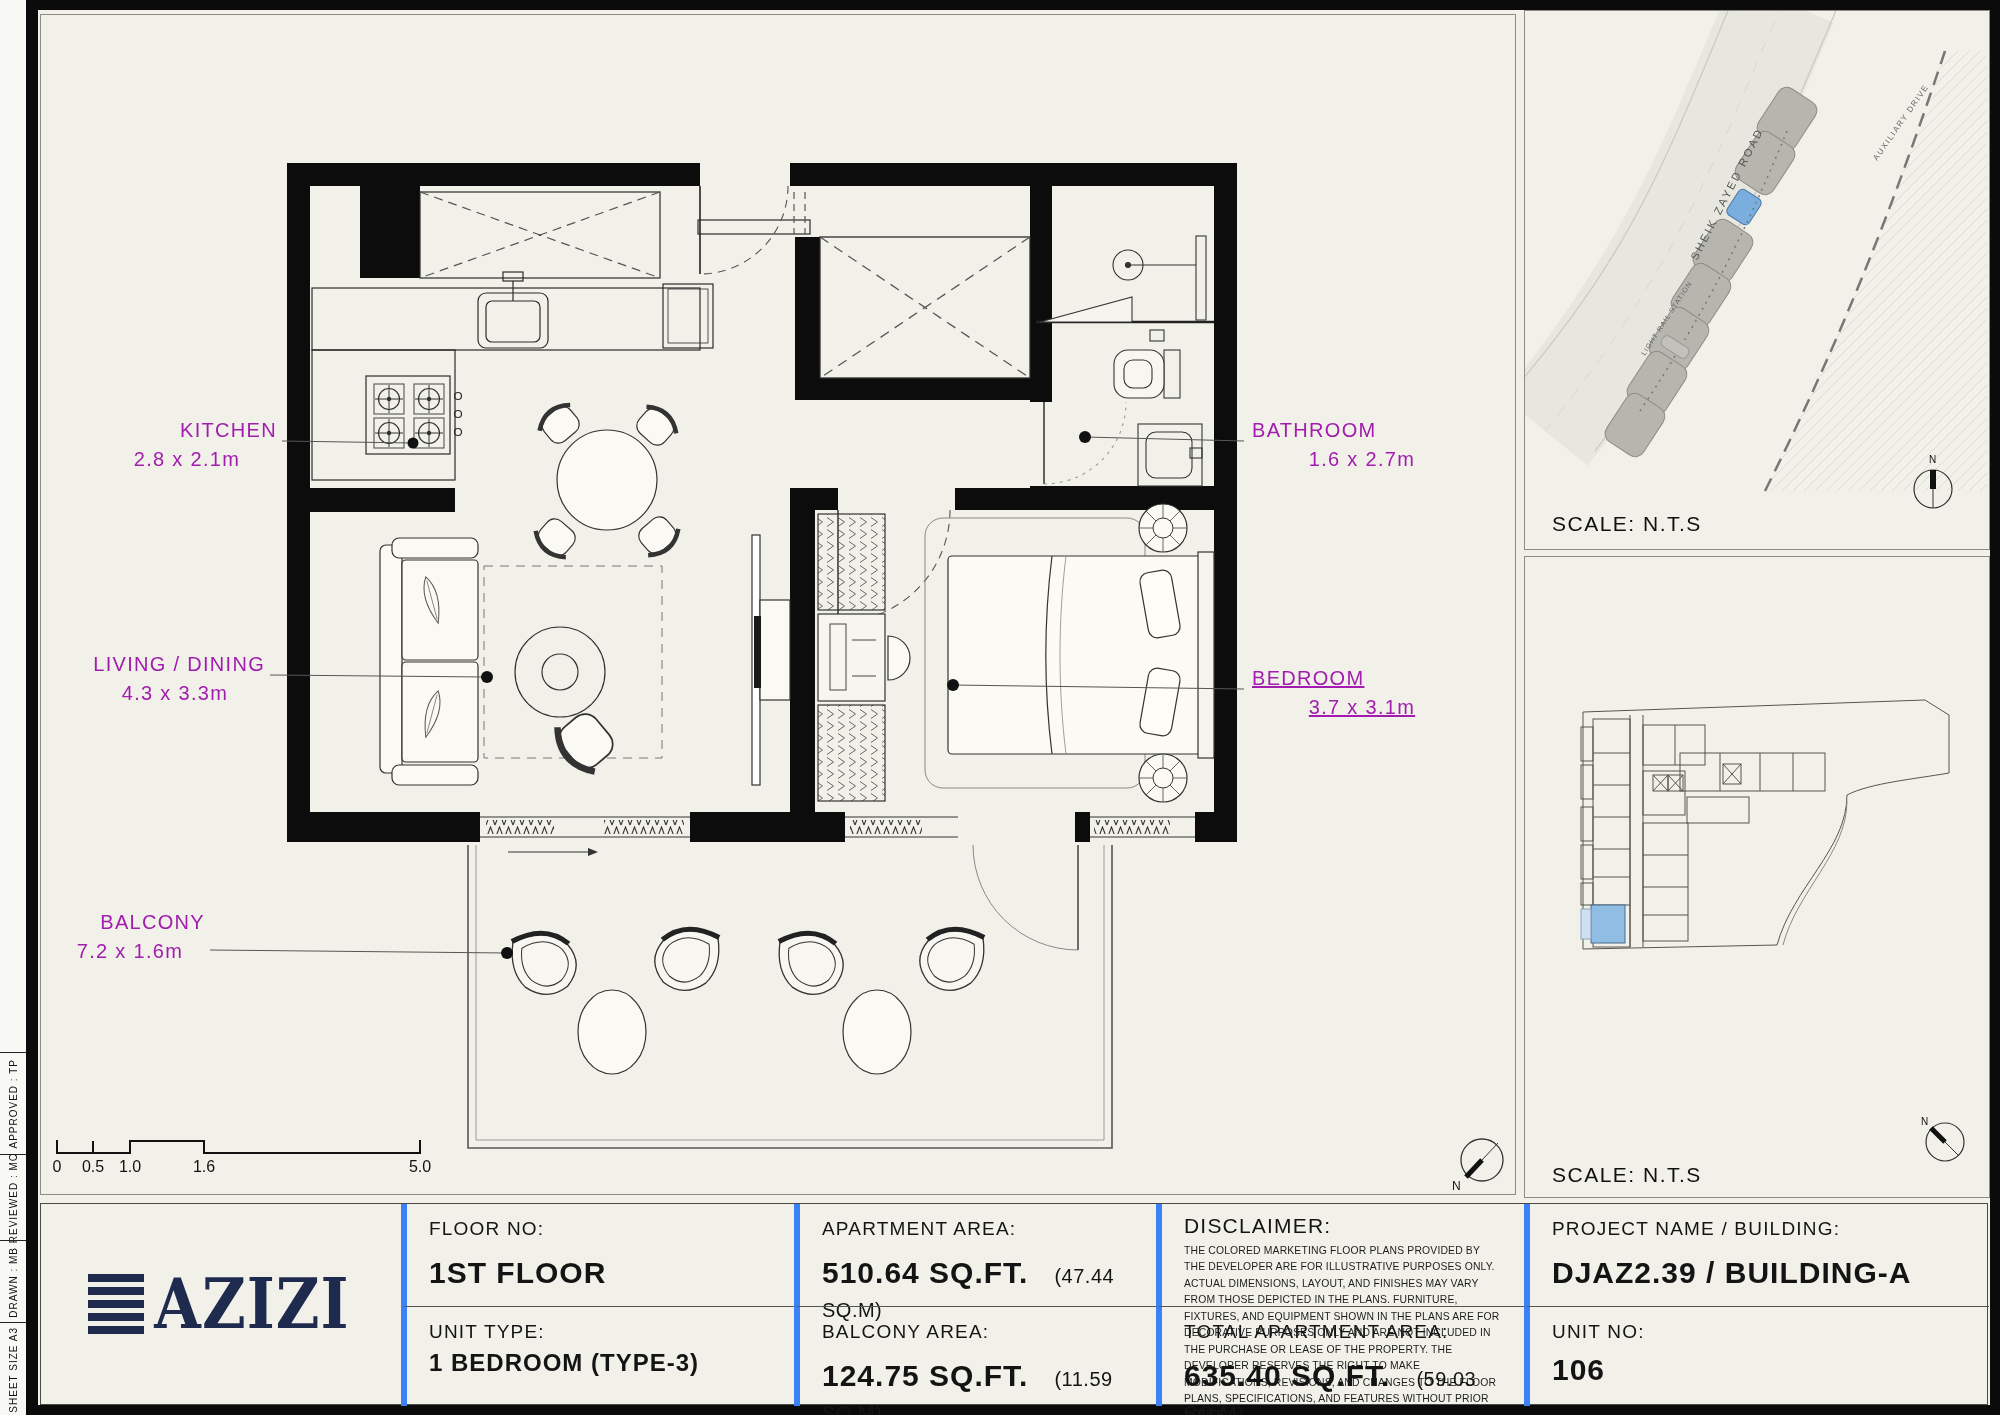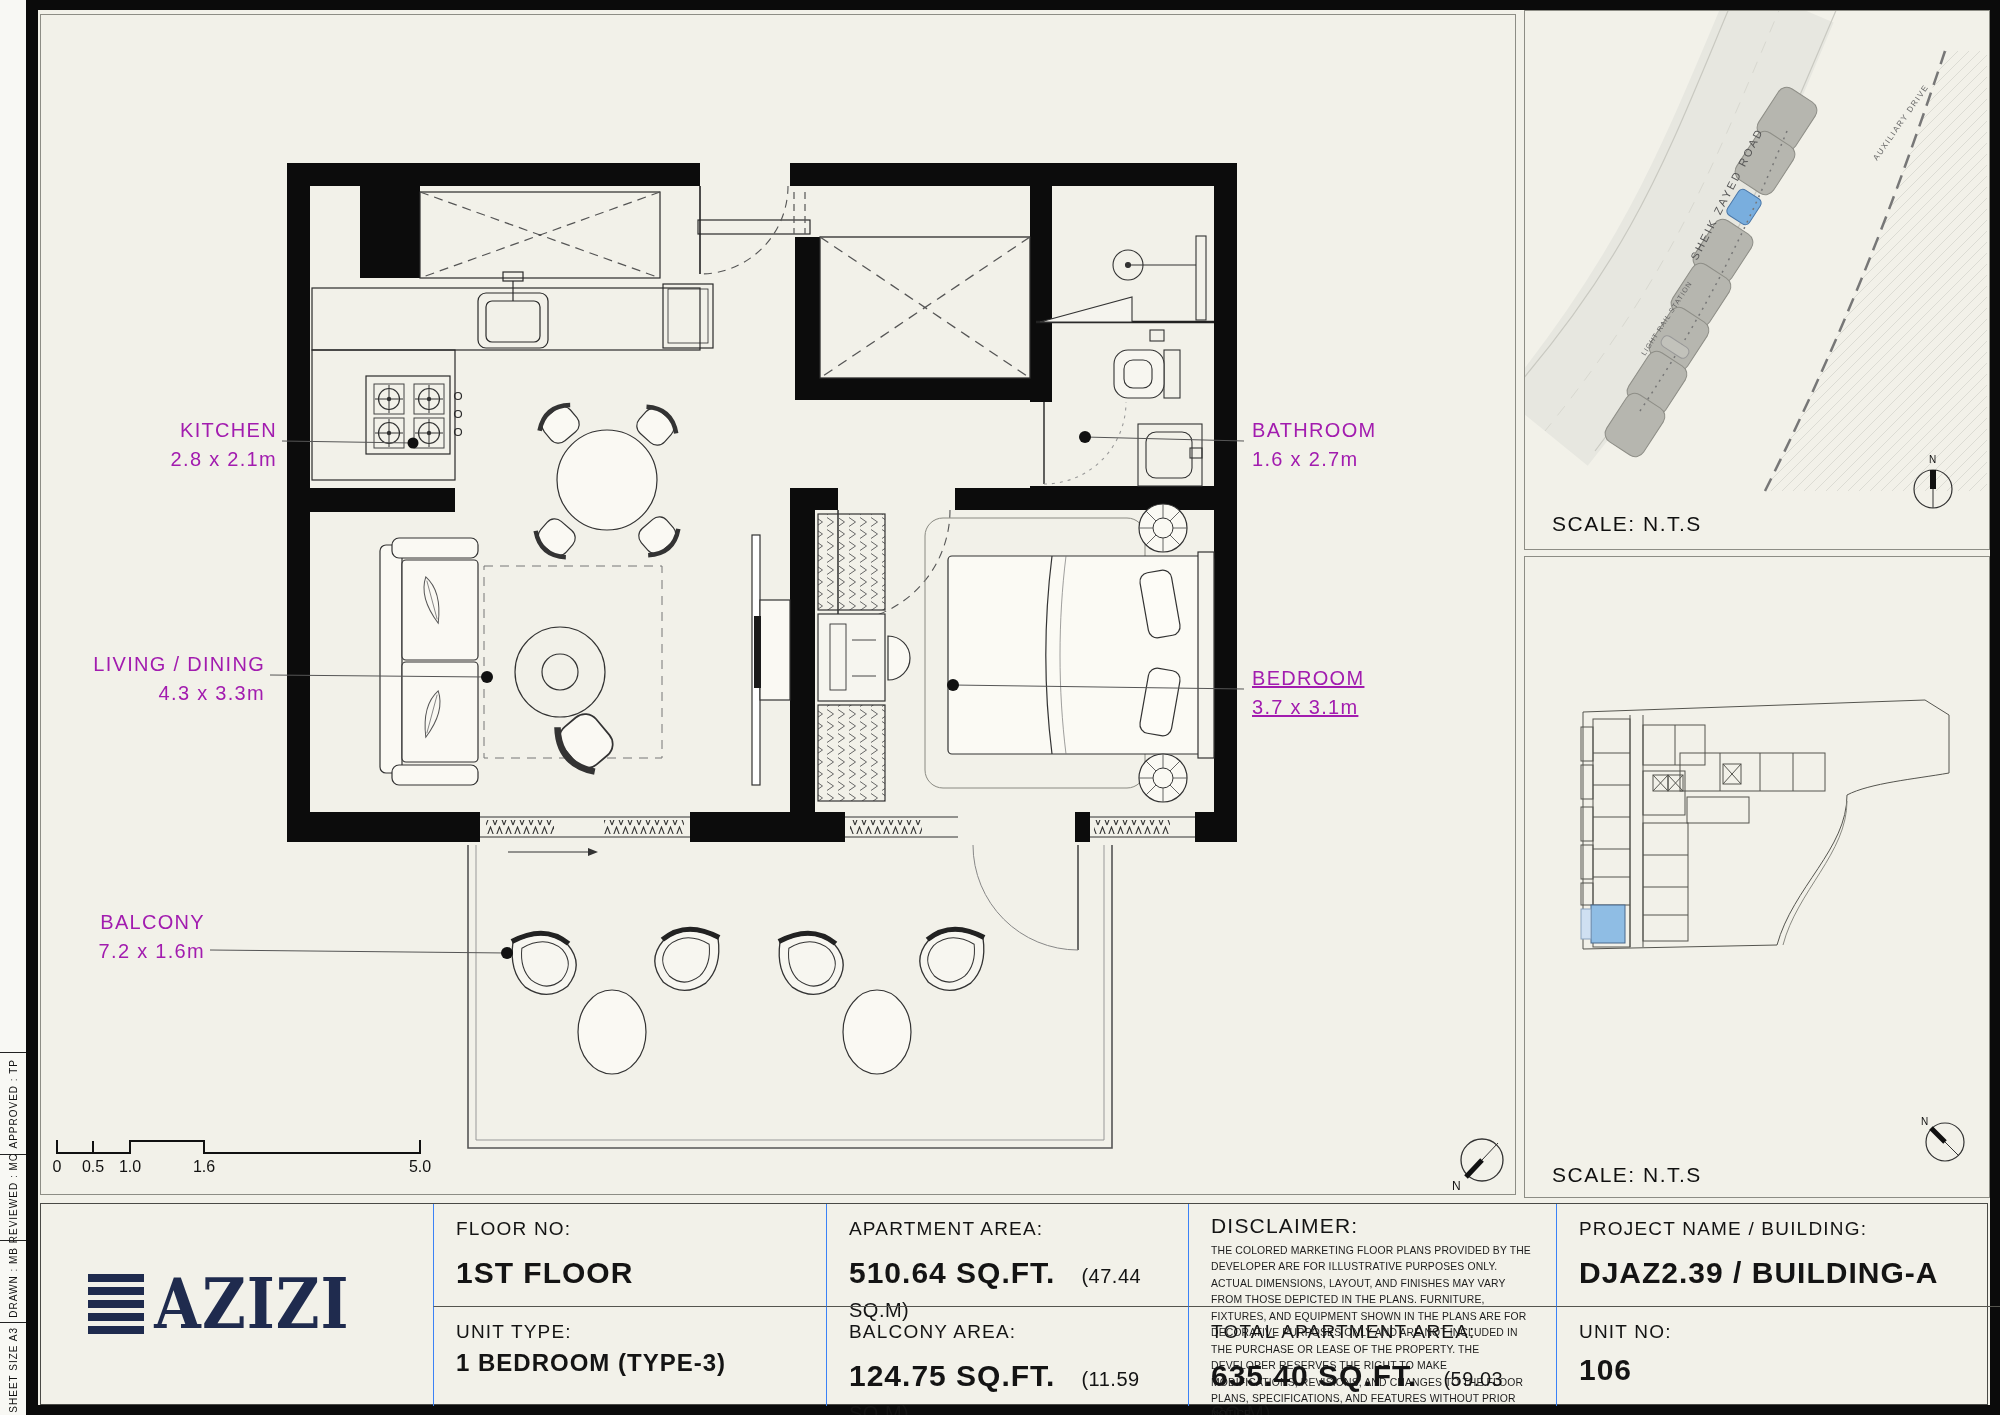--- a/index.html
+++ b/index.html
@@ -10,28 +10,28 @@
   .side-sec{position:absolute;left:0;width:26px;border-top:1px solid #222;display:flex;align-items:center;justify-content:center;}
   .side-sec span{writing-mode:vertical-rl;transform:rotate(180deg);font-size:10px;letter-spacing:1px;color:#111;white-space:nowrap;}
   
   #frame{position:absolute;left:26px;top:0;width:1974px;height:1415px;background:#0b0b0b;}
   #frame-inner{position:absolute;left:12px;top:10px;width:1952px;height:1395px;background:#f2f1e9;}
   .panel{position:absolute;border:1px solid #8d8d85;}
   svg{position:absolute;left:0;top:0;}
   svg text{font-family:"Liberation Sans",sans-serif;}
   
   .room-label{position:absolute;font-size:20px;letter-spacing:1.3px;line-height:1.45;color:#a21caf;}
-  .room-label .dims{display:block;}
+  .room-label .dims{display:block;text-align:center;}
   .ra{text-align:right;} .la{text-align:left;}
   .scale-nts{position:absolute;font-size:21px;letter-spacing:1.5px;color:#101010;}
   .sb-num{position:absolute;font-size:16px;color:#111;transform:translateX(-50%);}
   
   #title-block{position:absolute;left:40px;top:1203px;width:1948px;height:202px;border:1.5px solid #4a4a46;box-sizing:border-box;}
   .tb-cell{position:absolute;box-sizing:border-box;padding:14px 22px;}
-  .bl{border-left:1px solid #3b82f6;margin-left:32px;} .bt{border-top:1px solid #55554f;}
+  .bl{border-left:6px solid #3b82f6;} .bt{border-top:1px solid #55554f;}
   .tb-label{font-size:19px;letter-spacing:1.2px;}
   .tb-value{font-size:30px;font-weight:700;letter-spacing:1px;margin-top:16px;}
   .tb-metric{font-size:20px;font-weight:400;letter-spacing:.5px;margin-left:26px;}
   .tb-small{font-size:10.4px;line-height:1.58;letter-spacing:.15px;margin-top:5px;color:#1c1c1c;font-weight:500;}
   
   #logo{position:absolute;left:40px;top:1203px;width:358px;height:202px;display:flex;align-items:center;justify-content:center;gap:10px;}
   #logo-bars{display:flex;flex-direction:column;gap:5px;}
   #logo-bars div{width:56px;height:8px;background:#1f2b4e;}
   #logo-text{font-family:"DejaVu Serif",serif;font-weight:700;font-size:60px;color:#1f2b4e;letter-spacing:1px;transform:scaleY(1.15);}
 </style>

